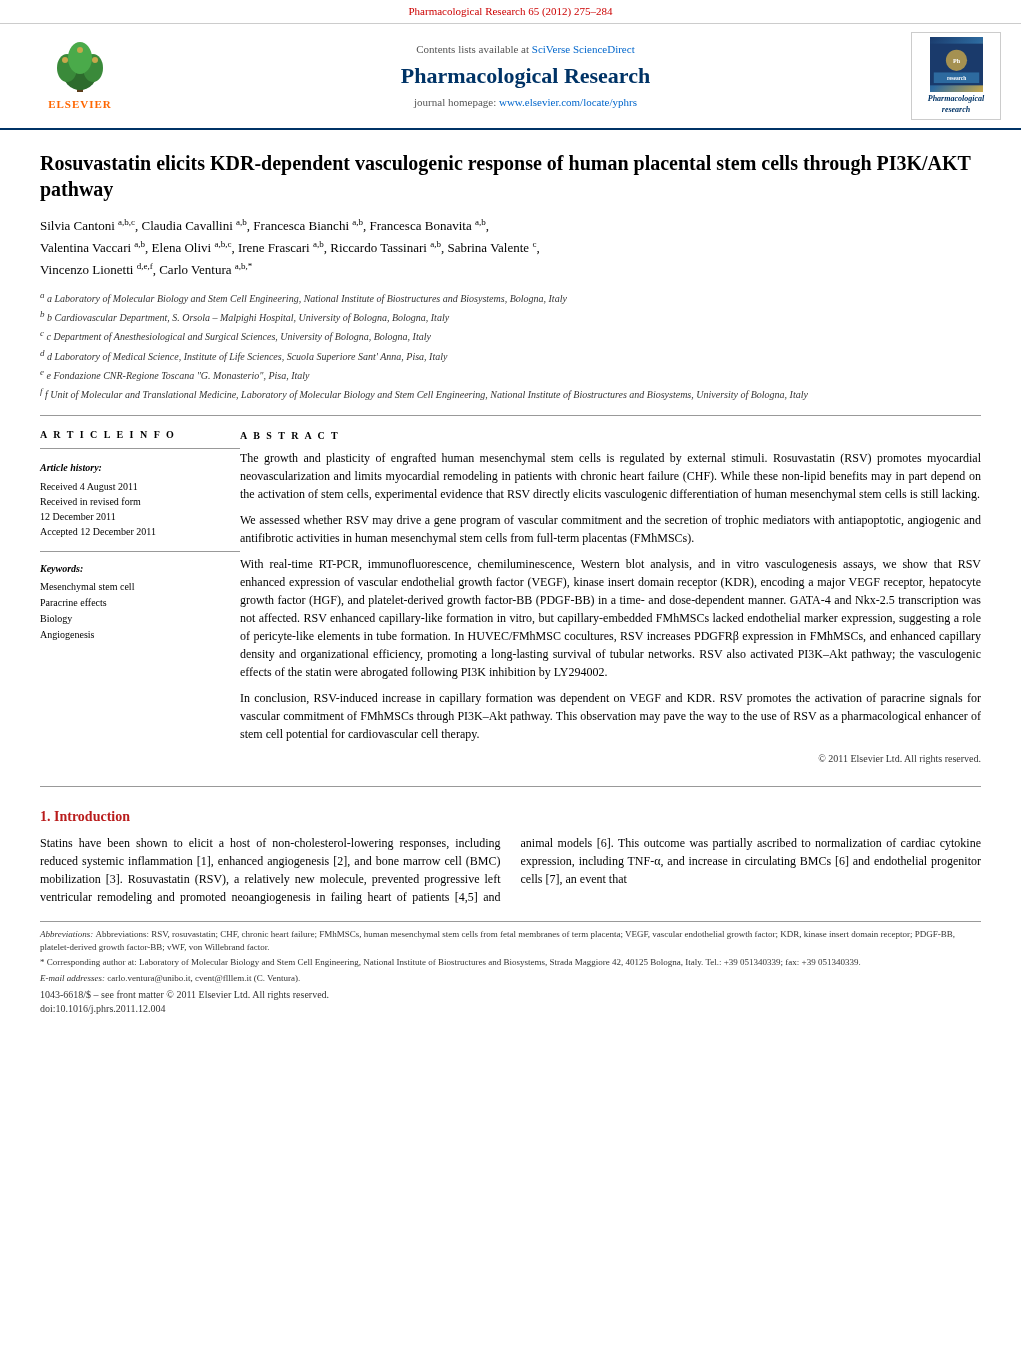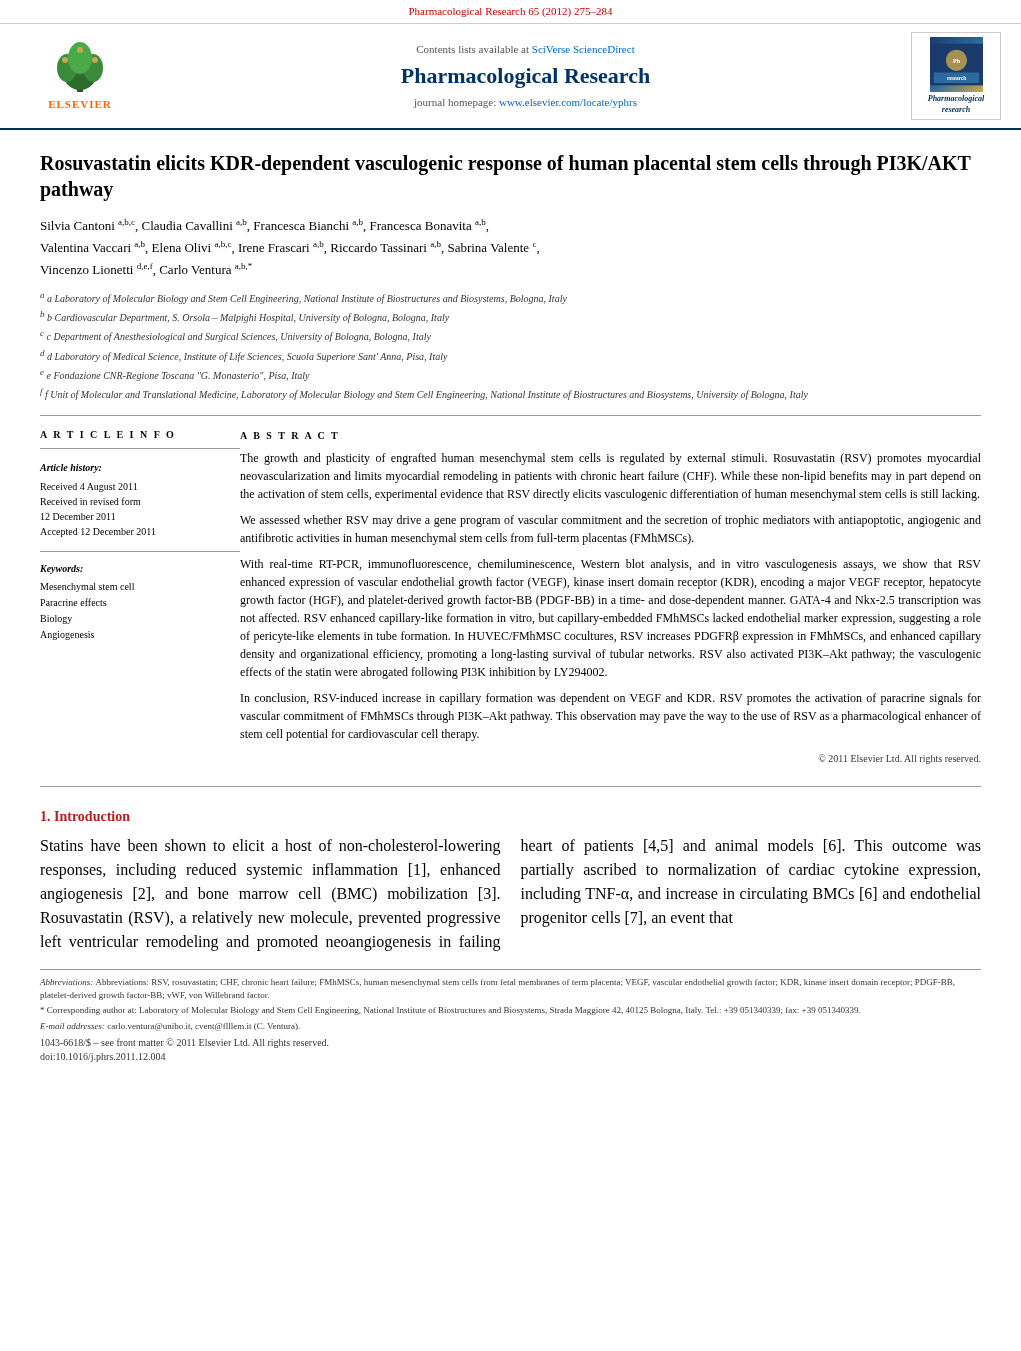--- a/index.html
+++ b/index.html
@@ -253,21 +253,21 @@
     }
 
     .section-number-title {
       font-size: 14px;
       font-weight: bold;
       margin-bottom: 8px;
       color: #b91c1c;
     }
 
     .intro-text {
-      font-size: 16px;
+      font-size: 12px;
       line-height: 1.5;
       text-align: justify;
       column-count: 2;
       column-gap: 20px;
     }
 
     .intro-text p {
       margin-bottom: 8px;
     }
 

